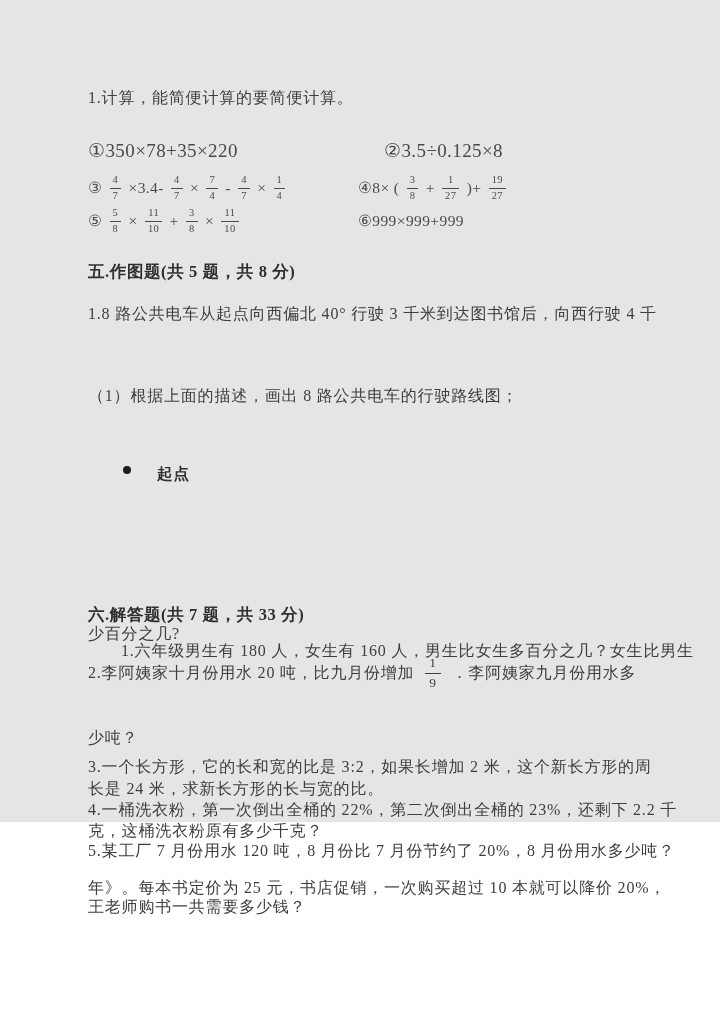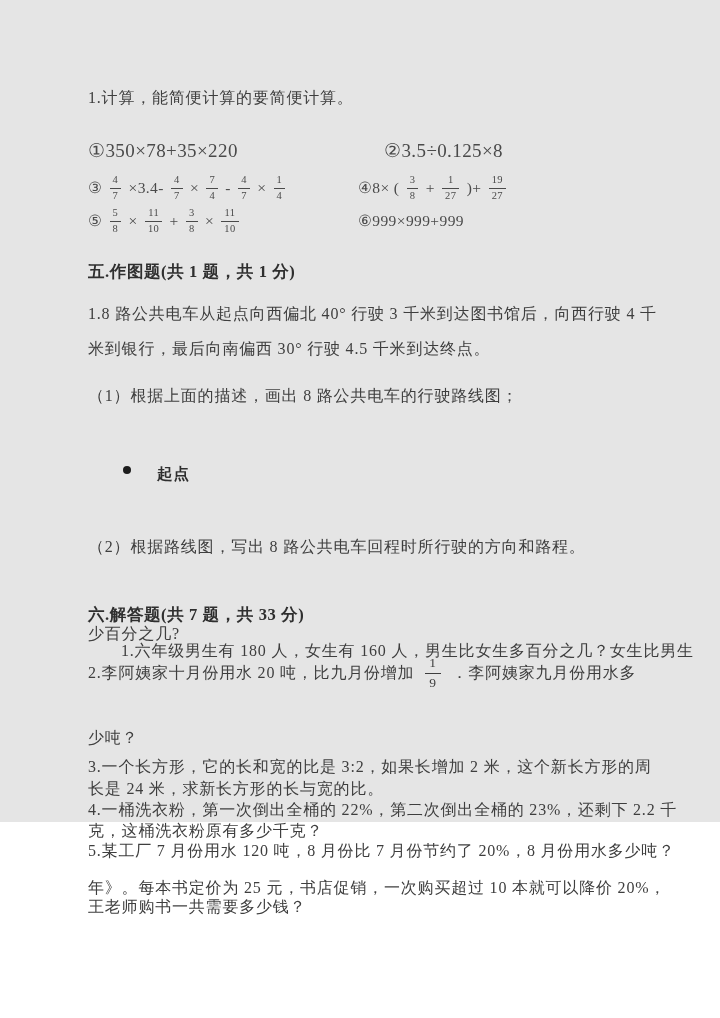--- a/index.html
+++ b/index.html
@@ -105,29 +105,27 @@
 
   <div class="eq-plain" style="left:88px; top:139px;">①350×78+35×220</div>
   <div class="eq-plain" style="left:372px; top:139px;margin-left:12px;">②3.5÷0.125×8</div>
 
   <div class="eq" style="left:88px; top:171px;">③ <span class="frac"><span class="fnum">4</span><span class="fden">7</span></span> ×3.4- <span class="frac"><span class="fnum">4</span><span class="fden">7</span></span> × <span class="frac"><span class="fnum">7</span><span class="fden">4</span></span> - <span class="frac"><span class="fnum">4</span><span class="fden">7</span></span> × <span class="frac"><span class="fnum">1</span><span class="fden">4</span></span></div>
   <div class="eq" style="left:358px; top:171px;">④8× ( <span class="frac"><span class="fnum">3</span><span class="fden">8</span></span> + <span class="frac"><span class="fnum">1</span><span class="fden">27</span></span> )+ <span class="frac"><span class="fnum">19</span><span class="fden">27</span></span></div>
 
   <div class="eq" style="left:88px; top:204px;">⑤ <span class="frac"><span class="fnum">5</span><span class="fden">8</span></span> × <span class="frac"><span class="fnum">11</span><span class="fden">10</span></span> + <span class="frac"><span class="fnum">3</span><span class="fden">8</span></span> × <span class="frac"><span class="fnum">11</span><span class="fden">10</span></span></div>
   <div class="eq" style="left:358px; top:204px;">⑥999×999+999</div>
 
-  <div class="line heading" style="top:262px;">五.作图题(共 1 题，共 1 分)</div>
+  <div class="line heading" style="top:262px;">五.作图题(共 5 题，共 8 分)</div>
   <div class="line" style="top:304px;">1.8 路公共电车从起点向西偏北 40° 行驶 3 千米到达图书馆后，向西行驶 4 千</div>
-  <div class="line" style="top:339px;">米到银行，最后向南偏西 30° 行驶 4.5 千米到达终点。</div>
   <div class="line" style="top:386px;">（1）根据上面的描述，画出 8 路公共电车的行驶路线图；</div>
 
   <div class="dot" style="left:123px; top:466px;"></div>
   <div class="start-label" style="left:157px; top:464px;">起点</div>
 
-  <div class="line" style="top:537px;">（2）根据路线图，写出 8 路公共电车回程时所行驶的方向和路程。</div>
 
   <div class="line heading" style="top:605px;">六.解答题(共 7 题，共 33 分)</div>
 
   <div class="line" style="top:641px;margin-left:33px;">1.六年级男生有 180 人，女生有 160 人，男生比女生多百分之几？女生比男生</div>
   <div class="line" style="top:624px;text-align:right;">少百分之几?</div>
 
   <div class="prob-frac-line" style="top:653px;">2.李阿姨家十月份用水 20 吨，比九月份增加 <span class="frac"><span class="fnum">1</span><span class="fden">9</span></span> ．李阿姨家九月份用水多</div>
   <div class="line" style="top:728px;">少吨？</div>
 
   <div class="line" style="top:757px;">3.一个长方形，它的长和宽的比是 3:2，如果长增加 2 米，这个新长方形的周</div>

